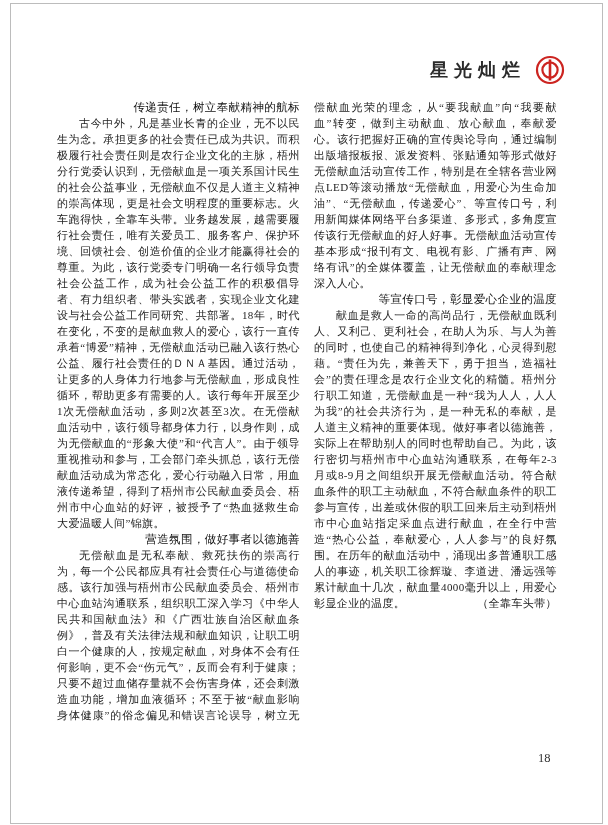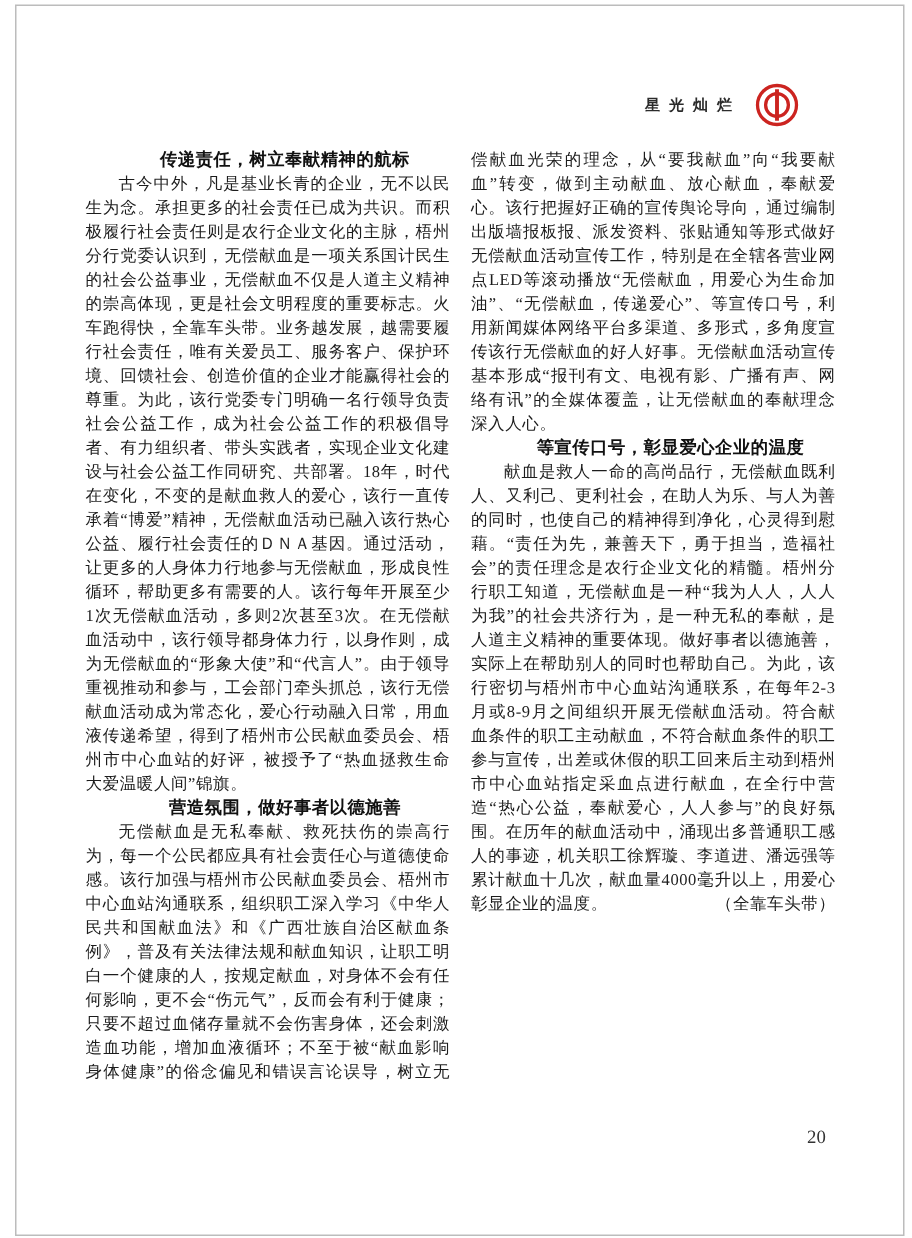--- a/index.html
+++ b/index.html
@@ -30,21 +30,21 @@
     top: 54px;
     left: 430px;
     height: 32px;
     display: flex;
     align-items: center;
     gap: 9px;
   }
   .masthead-title {
     font-family: Liberation Sans, sans-serif;
     font-weight: bold;
-    font-size: 10px;
+    font-size: 18px;
     letter-spacing: 6px;
     color: #2b2b2b;
     white-space: nowrap;
   }
   .masthead-logo {
     width: 30px;
     height: 30px;
     flex: 0 0 auto;
   }
   .article {
@@ -63,26 +63,26 @@
   }
   .article p {
     margin: 0;
   }
   .para-indent {
     text-indent: 2em;
   }
   .sec-heading {
     margin: 0;
     font-family: "Liberation Sans", sans-serif;
-    font-weight: bold;
+    font-weight: normal;
     font-size: 11.5px;
     line-height: 16px;
     color: #111111;
     text-indent: 2em;
-    text-align: center;
+    text-align: right;
   }
   .attribution {
     float: right;
   }
   .page-number {
     position: absolute;
     left: 538px;
     top: 751px;
     font-size: 12.5px;
     color: #333333;
@@ -120,15 +120,15 @@
 
     <h3 class="sec-heading">等宣传口号，彰显爱心企业的温度</h3>
 
     <p class="para para-indent">
       <span>献血是救人一命的高尚品行，无偿献血既利人、又利己、更利社会，在助人为乐、与人为善的同时，也使自己的精神得到净化，心灵得到慰藉。“责任为先，兼善天下，勇于担当，造福社会”的责任理念是农行企业文化的精髓。梧州分行职工知道，无偿献血是一种“我为人人，人人为我”的社会共济行为，是一种无私的奉献，是人道主义精神的重要体现。做好事者以德施善，实际上在帮助别人的同时也帮助自己。为此，该行密切与梧州市中心血站沟通联系，在每年2-3月或8-9月之间组织开展无偿献血活动。符合献血条件的职工主动献血，不符合献血条件的职工参与宣传，出差或休假的职工回来后主动到梧州市中心血站指定采血点进行献血，在全行中营造“热心公益，奉献爱心，人人参与”的良好氛围。在历年的献血活动中，涌现出多普通职工感人的事迹，机关职工徐辉璇、李道进、潘远强等累计献血十几次，献血量4000毫升以上，用爱心彰显企业的温度。</span>
       <span class="attribution">（全靠车头带）</span>
     </p>
 
   </div>
 
-  <div class="page-number">20</div>
+  <div class="page-number">18</div>
 
 </div>
 
 </body></html>

